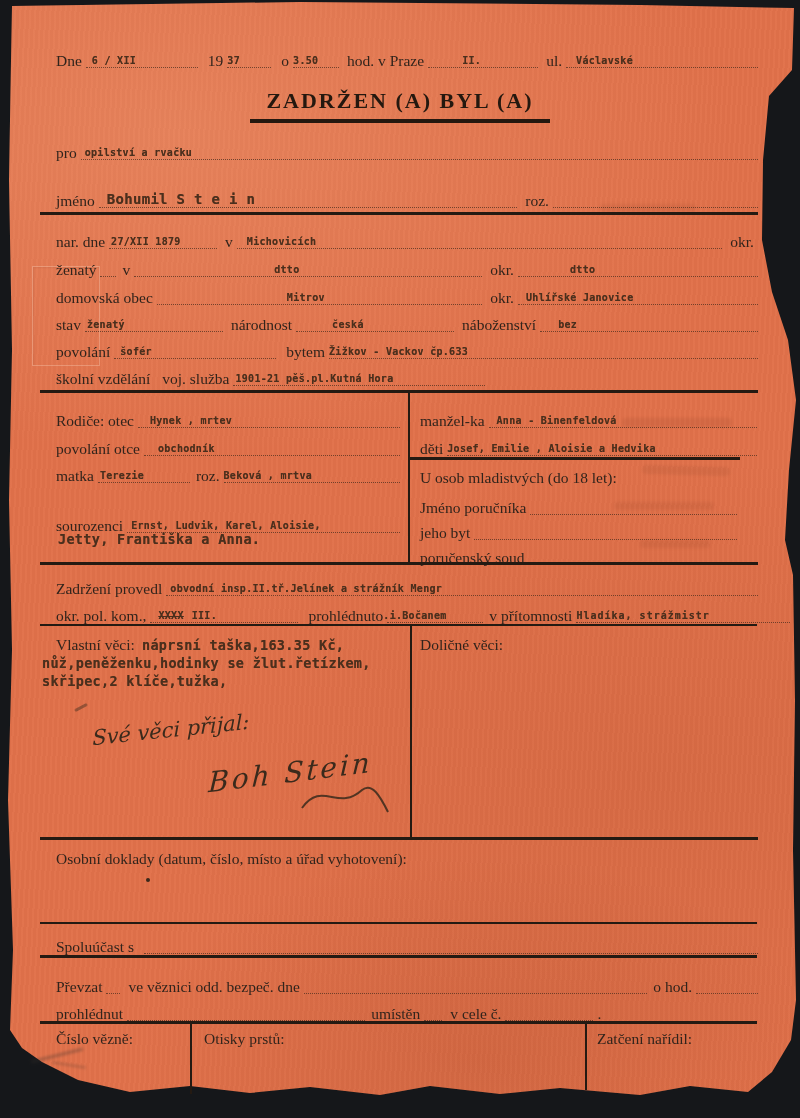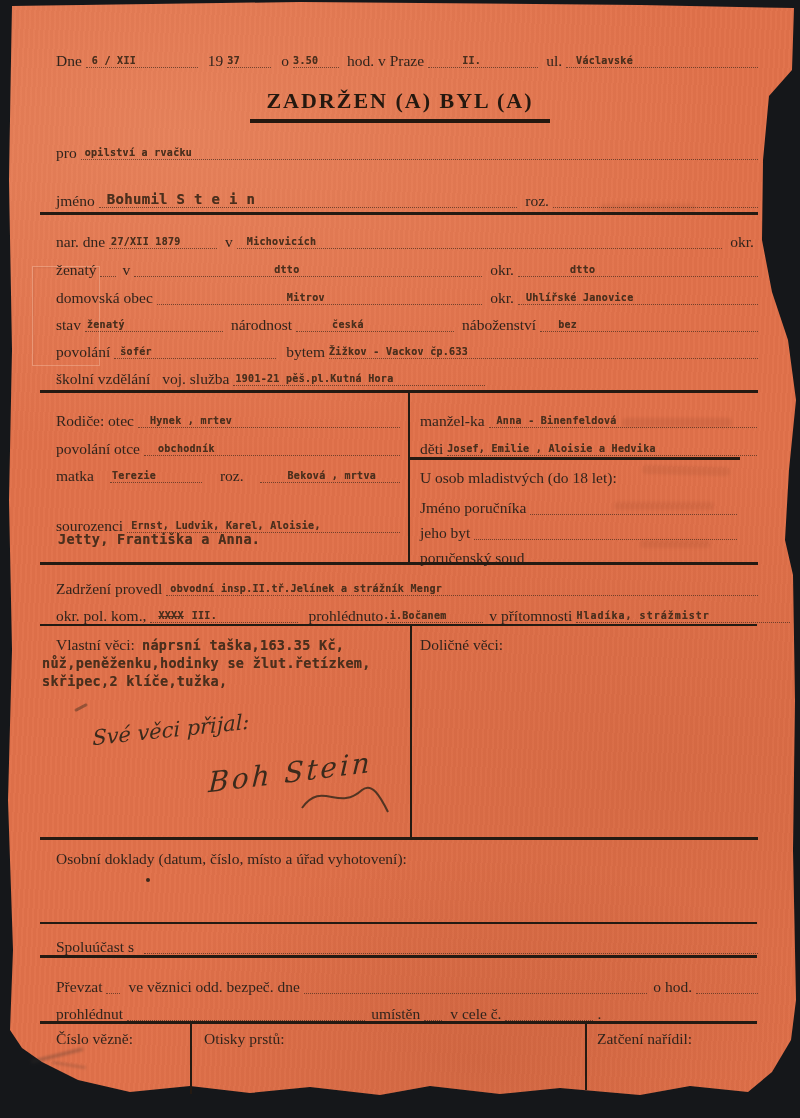--- a/index.html
+++ b/index.html
@@ -183,28 +183,28 @@
     <span class="fill">
         <span class="tw" style="left:12px;">Hynek , mrtev</span>
       </span>
   </div>
   <div class="row" style="left:56px;top:434px;width:344px;">
     <span class="lbl">povolání otce</span>
     <span class="fill">
         <span class="tw" style="left:14px;">obchodník</span>
       </span>
   </div>
-  <div class="row" style="left:56px;top:461px;width:344px;gap:12px;">
+  <div class="row" style="left:56px;top:461px;width:344px;">
     <span class="lbl">matka</span>
     <span class="fill fx" style="flex-basis:92px;">
         <span class="tw" style="left:2px;">Terezie</span>
       </span>
     <span class="lbl" style="padding-left:6px;">roz.</span>
     <span class="fill">
-        <span class="tw" style="left:0;margin-left:28px;">Beková , mrtva</span>
+        <span class="tw" style="left:0;">Beková , mrtva</span>
       </span>
   </div>
   <div class="row" style="left:56px;top:511px;width:344px;">
     <span class="lbl">sourozenci</span>
     <span class="fill">
         <span class="tw" style="left:4px;">Ernst, Ludvik, Karel, Aloisie,</span>
       </span>
   </div>
   <span class="tw-free" style="left:58px;top:533px;">Jetty, Františka a Anna.</span>
 

